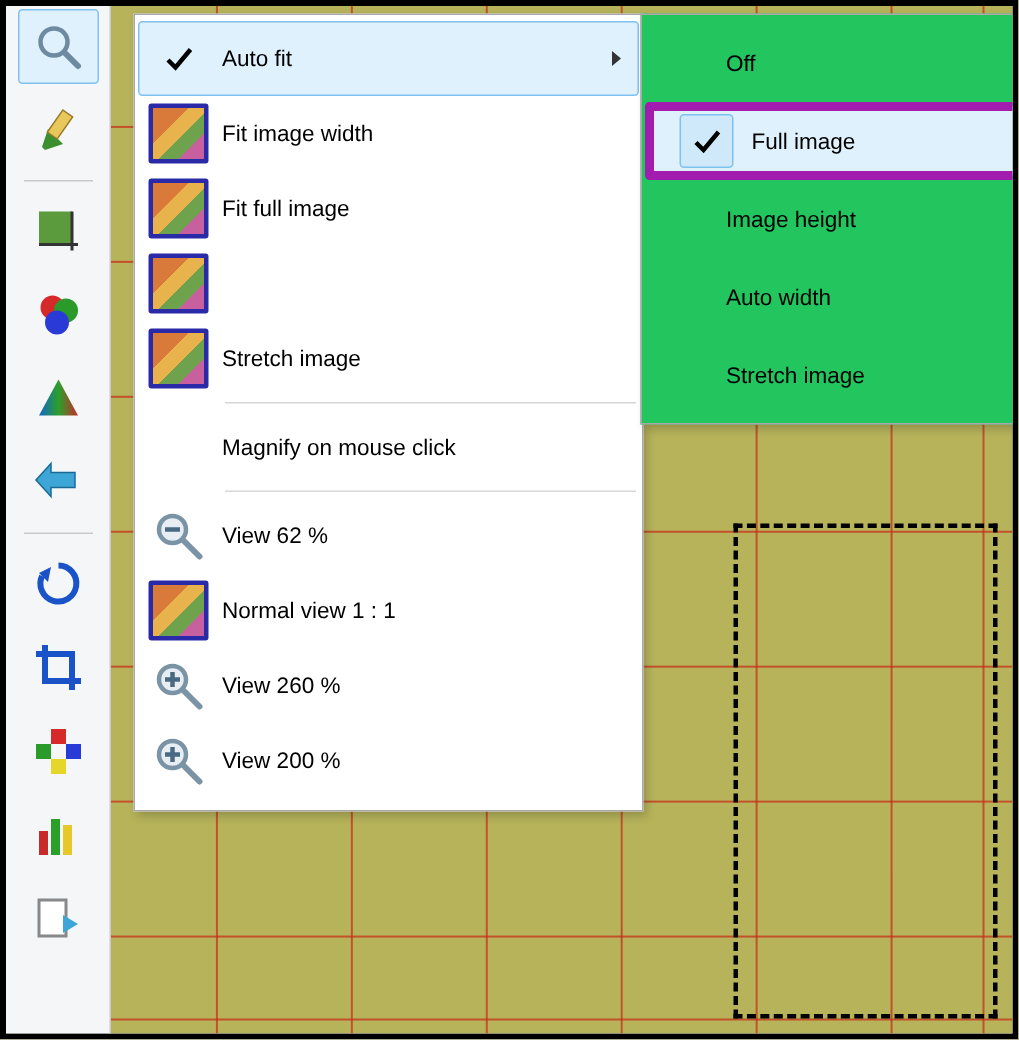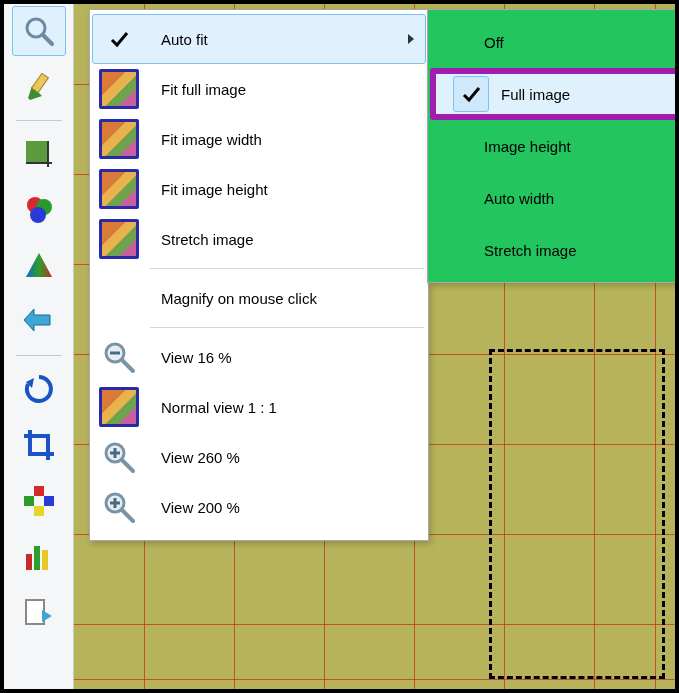--- a/index.html
+++ b/index.html
@@ -88,21 +88,21 @@
     border: 1px solid #a9a9a9;
     box-shadow: 2px 3px 6px rgba(0,0,0,.2);
     padding: 4px 2px 8px 2px;
     z-index: 20;
   }
   .mitem {
     display: flex;
     align-items: center;
     min-height: 48px;
     padding: 4px 6px 4px 6px;
-    gap: 21px;
+    gap: 8px;
     cursor: default;
   }
   .mitem .iconbox {
     width: 42px;
     height: 42px;
     display: flex;
     align-items: center;
     justify-content: center;
     flex: none;
   }
@@ -293,35 +293,34 @@
         </svg>
       </div>
       <span class="label">Auto fit</span>
       <span class="sub-arrow"></span>
     </div>
 
     <div class="mitem">
       <div class="iconbox">
           <div class="thumb"></div>
         </div>
-      <span class="label">Fit full image</span>
+      <span class="label">Fit image width</span>
     </div>
 
     <div class="mitem">
       <div class="iconbox">
           <div class="thumb"></div>
         </div>
-      <span class="label">Fit image width</span>
+      <span class="label">Fit full image</span>
     </div>
 
     <div class="mitem">
       <div class="iconbox">
           <div class="thumb"></div>
         </div>
-      <span class="label">Fit image height</span>
     </div>
 
     <div class="mitem">
       <div class="iconbox">
           <div class="thumb"></div>
         </div>
       <span class="label">Stretch image</span>
     </div>
 
     <div class="menu-sep"></div>
@@ -335,21 +334,21 @@
 
 
     <div class="mitem">
       <div class="iconbox">
         <svg class="mag" viewBox="0 0 36 36">
           <circle cx="14" cy="14" r="9" fill="#e7eef3" stroke="#7a94a6" stroke-width="3"></circle>
           <line x1="9" y1="14" x2="19" y2="14" stroke="#4a6a82" stroke-width="3"></line>
           <line x1="21" y1="21" x2="32" y2="32" stroke="#7a94a6" stroke-width="4" stroke-linecap="round"></line>
         </svg>
       </div>
-      <span class="label">View  16 %</span>
+      <span class="label">View  62 %</span>
     </div>
 
     <div class="mitem">
       <div class="iconbox">
           <div class="thumb"></div>
         </div>
       <span class="label">Normal view  1 : 1</span>
     </div>
 
     <div class="mitem">

